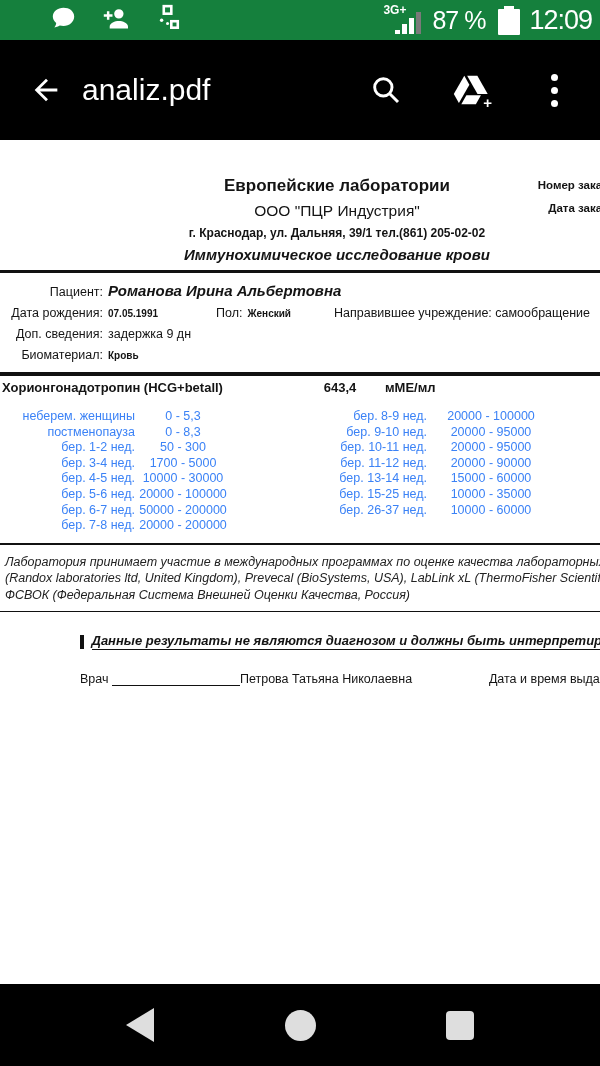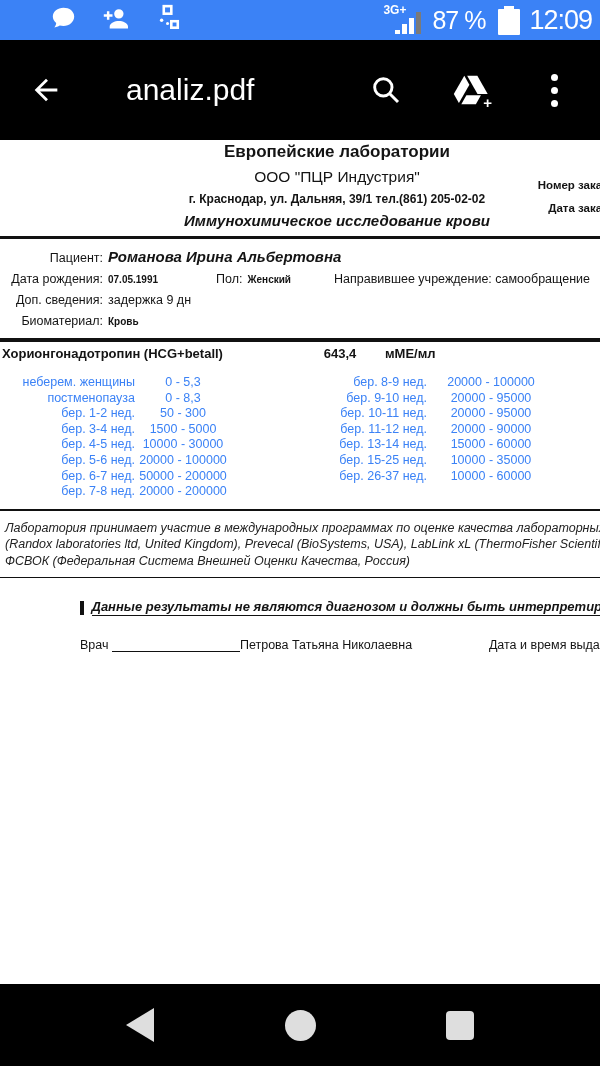--- a/index.html
+++ b/index.html
@@ -2,50 +2,50 @@
 <html><head>
 <meta charset="utf-8">
 <style>
   * { box-sizing: border-box; margin: 0; padding: 0; }
   html,body { background:#222; }
   body { font-family:"Liberation Sans", sans-serif; }
   .screen { width:600px; height:1066px; background:#fff; position:relative; overflow:hidden;
             display:flex; flex-direction:column; margin:0 auto; }
 
   
-  .status-bar { height:40px; background:#3b82f6; color:#fff; display:flex; align-items:center;
+  .status-bar { height:40px; background:#15803d; color:#fff; display:flex; align-items:center;
                 padding:0 8px 0 50px; flex:none; }
   .sb-left { display:flex; align-items:center; gap:24px; }
   .sb-right { margin-left:auto; display:flex; align-items:center; gap:9px; }
   .signal-wrap { position:relative; width:40px; height:32px; }
   .net-label { position:absolute; top:0; left:0; font-size:12px; font-weight:bold; line-height:12px; }
   .sig-bars { position:absolute; bottom:2px; right:2px; display:flex; align-items:flex-end; gap:2px; }
   .sig-bars i { display:block; width:5px; background:#fff; }
   .sig-bars i.dim { background:#7a7a7a; }
   .sb-percent { font-size:25px; font-weight:400; letter-spacing:-1px; }
   .battery { position:relative; width:22px; height:29px; margin-left:4px; }
   .battery .nub { position:absolute; top:0; left:6px; width:10px; height:4px; background:#fff; }
   .battery .bodyy { position:absolute; top:3px; left:0; width:22px; height:26px; background:#fff; border-radius:1px; }
   .sb-time { font-size:27px; font-weight:400; letter-spacing:-1px; }
 
   
   .app-bar { height:100px; background:#000; color:#fff; display:flex; align-items:center;
              padding:0 26px; flex:none; }
-  .ab-title { font-size:30px; margin-left:60px; font-weight:400; }
+  .ab-title { font-size:30px; margin-left:16px; font-weight:400; }
   .ab-actions { margin-left:auto; display:flex; align-items:center; gap:44px; }
   .icon-btn { display:flex; align-items:center; justify-content:center; width:40px; height:40px; cursor:pointer; }
   .dots { display:flex; flex-direction:column; gap:6px; }
   .dots i { width:7px; height:7px; background:#fff; border-radius:50%; }
   .drive-wrap { position:relative; width:36px; height:34px; }
   .drive-plus { position:absolute; right:-5px; bottom:-3px; background:#000; color:#fff;
                 font-size:15px; font-weight:bold; line-height:14px; padding:0 1px; }
 
   
   .pdf-page { flex:1; background:#fff; color:#141414; overflow:hidden; position:relative; }
-  .doc-header { position:relative; }
+  .doc-header { position:relative; padding-top:34px; }
   .doc-center { width:674px; text-align:center; }
   .org-name { font-size:17px; font-weight:bold; line-height:24px; }
   .company { font-size:15.5px; line-height:26px; }
   .address { font-size:12px; font-weight:bold; line-height:19px; }
   .report-title { font-size:15px; font-weight:bold; font-style:italic; line-height:23px; }
   .order-block { position:absolute; top:34px; right:-8px; text-align:right; font-size:11.5px;
                  font-weight:bold; line-height:23px; white-space:nowrap; }
   .rule-3 { border:none; border-top:3px solid #111; margin-top:4px; }
   .rule-2 { border:none; border-top:2px solid #111; }
 
@@ -241,21 +241,21 @@
             <td class="td-r2">20000 - 95000</td>
           </tr>
           <tr>
             <td class="td-l1">бер. 1-2 нед.</td>
             <td class="td-r1">50 - 300</td>
             <td class="td-l2">бер. 10-11 нед.</td>
             <td class="td-r2">20000 - 95000</td>
           </tr>
           <tr>
             <td class="td-l1">бер. 3-4 нед.</td>
-            <td class="td-r1">1500 - 5000</td>
+            <td class="td-r1">1700 - 5000</td>
             <td class="td-l2">бер. 11-12 нед.</td>
             <td class="td-r2">20000 - 90000</td>
           </tr>
           <tr>
             <td class="td-l1">бер. 4-5 нед.</td>
             <td class="td-r1">10000 - 30000</td>
             <td class="td-l2">бер. 13-14 нед.</td>
             <td class="td-r2">15000 - 60000</td>
           </tr>
           <tr>

